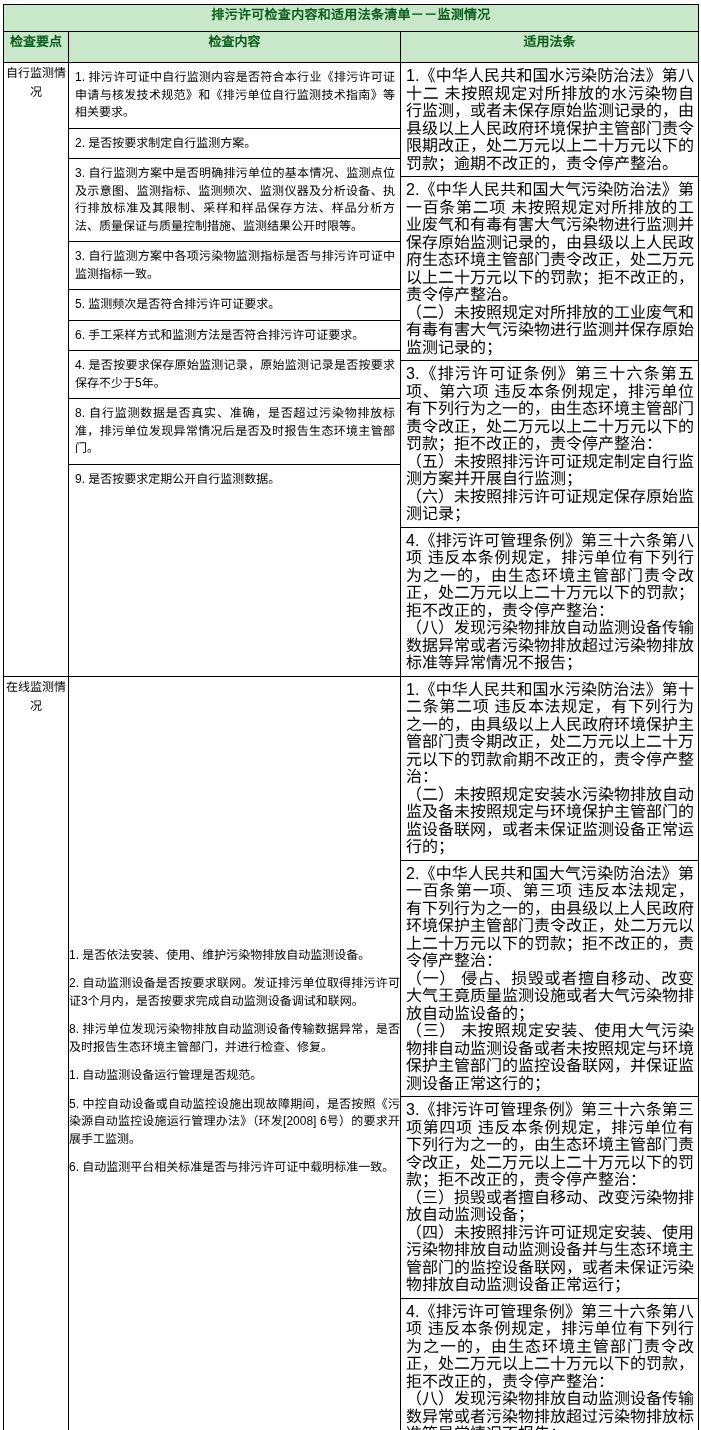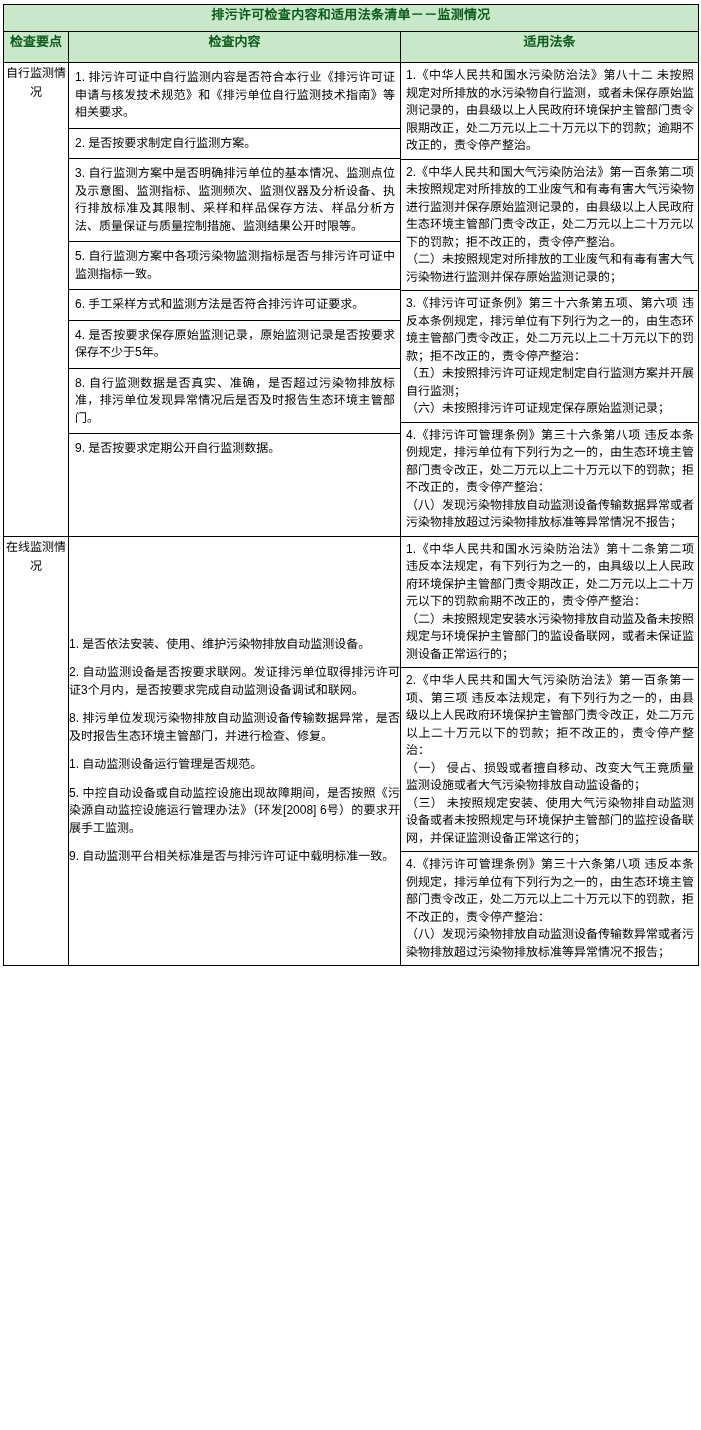--- a/index.html
+++ b/index.html
@@ -122,21 +122,21 @@
     border: 0;
     border-bottom: 1px solid #000000;
     padding: 4px 4px 4px 5px;
     vertical-align: top;
   }
   table.lawlist tr:last-child td {
     border-bottom: 0;
     margin-left: 32px;
   }
   .law-text {
-    font-size: 12px;
+    font-size: 16px;
     line-height: 17.5px;
     text-align: justify;
     text-justify: inter-ideograph;
     word-break: break-all;
     white-space: pre-line;
   }
 </style>
 </head>
 <body>
 
@@ -184,21 +184,26 @@
                     <div class="item-text">2. 是否按要求制定自行监测方案。</div>
                   </td>
                 </tr>
               <tr>
                   <td>
                     <div class="item-text">3. 自行监测方案中是否明确排污单位的基本情况、监测点位及示意图、监测指标、监测频次、监测仪器及分析设备、执行排放标准及其限制、采样和样品保存方法、样品分析方法、质量保证与质量控制措施、监测结果公开时限等。</div>
                   </td>
                 </tr>
               <tr>
                   <td>
-                    <div class="item-text">5. 自行监测方案中各项污染物监测指标是否与排污许可证中监测指标一致。</div>
+                    <div class="item-text">3. 自行监测方案中各项污染物监测指标是否与排污许可证中监测指标一致。</div>
+                  </td>
+                </tr>
+              <tr>
+                  <td>
+                    <div class="item-text">5. 监测频次是否符合排污许可证要求。</div>
                   </td>
                 </tr>
               <tr>
                   <td>
                     <div class="item-text">6. 手工采样方式和监测方法是否符合排污许可证要求。</div>
                   </td>
                 </tr>
               <tr>
                   <td>
                     <div class="item-text">4. 是否按要求保存原始监测记录，原始监测记录是否按要求保存不少于5年。</div>
@@ -252,36 +257,43 @@
       <tr>
         <td class="cat-cell">
           <span class="cat-text">在线监测情况</span>
         </td>
         <td class="items-cell mid items-plain">
           <div class="item-text">1. 是否依法安装、使用、维护污染物排放自动监测设备。</div>
           <div class="item-text">2. 自动监测设备是否按要求联网。发证排污单位取得排污许可证3个月内，是否按要求完成自动监测设备调试和联网。</div>
           <div class="item-text">8. 排污单位发现污染物排放自动监测设备传输数据异常，是否及时报告生态环境主管部门，并进行检查、修复。</div>
           <div class="item-text">1. 自动监测设备运行管理是否规范。</div>
           <div class="item-text">5. 中控自动设备或自动监控设施出现故障期间，是否按照《污染源自动监控设施运行管理办法》（环发[2008] 6号）的要求开展手工监测。</div>
-          <div class="item-text">9. 自动监测平台相关标准是否与排污许可证中载明标准一致。</div>
+          <div class="item-text">6. 自动监测平台相关标准是否与排污许可证中载明标准一致。</div>
         </td>
         <td class="law-cell">
           <table class="lawlist">
             <tbody>
               <tr>
                   <td>
                     <div class="law-text">1.《中华人民共和国水污染防治法》第十二条第二项  违反本法规定，有下列行为之一的，由具级以上人民政府环境保护主管部门责令期改正，处二万元以上二十万元以下的罚款俞期不改正的，责令停产整治：
 （二）未按照规定安装水污染物排放自动监及备未按照规定与环境保护主管部门的监设备联网，或者未保证监测设备正常运行的；</div>
                   </td>
                 </tr>
               <tr>
                   <td>
                     <div class="law-text">2.《中华人民共和国大气污染防治法》第一百条第一项、第三项  违反本法规定，有下列行为之一的，由县级以上人民政府环境保护主管部门责令改正，处二万元以上二十万元以下的罚款；拒不改正的，责令停产整治：
 （一） 侵占、损毁或者擅自移动、改变大气王竟质量监测设施或者大气污染物排放自动监设备的；
 （三） 未按照规定安装、使用大气污染物排自动监测设备或者未按照规定与环境保护主管部门的监控设备联网，并保证监测设备正常这行的；</div>
+                  </td>
+                </tr>
+              <tr>
+                  <td>
+                    <div class="law-text">3.《排污许可管理条例》第三十六条第三项第四项  违反本条例规定，排污单位有下列行为之一的，由生态环境主管部门责令改正，处二万元以上二十万元以下的罚款；拒不改正的，责令停产整治：
+（三）损毁或者擅自移动、改变污染物排放自动监测设备；
+（四）未按照排污许可证规定安装、使用污染物排放自动监测设备并与生态环境主管部门的监控设备联网，或者未保证污染物排放自动监测设备正常运行；</div>
                   </td>
                 </tr>
               <tr>
                   <td>
                     <div class="law-text">4.《排污许可管理条例》第三十六条第八项  违反本条例规定，排污单位有下列行为之一的，由生态环境主管部门责令改正，处二万元以上二十万元以下的罚款，拒不改正的，责令停产整治：
 （八）发现污染物排放自动监测设备传输数异常或者污染物排放超过污染物排放标准等异常情况不报告；</div>
                   </td>
                 </tr>
             </tbody>
           </table>

